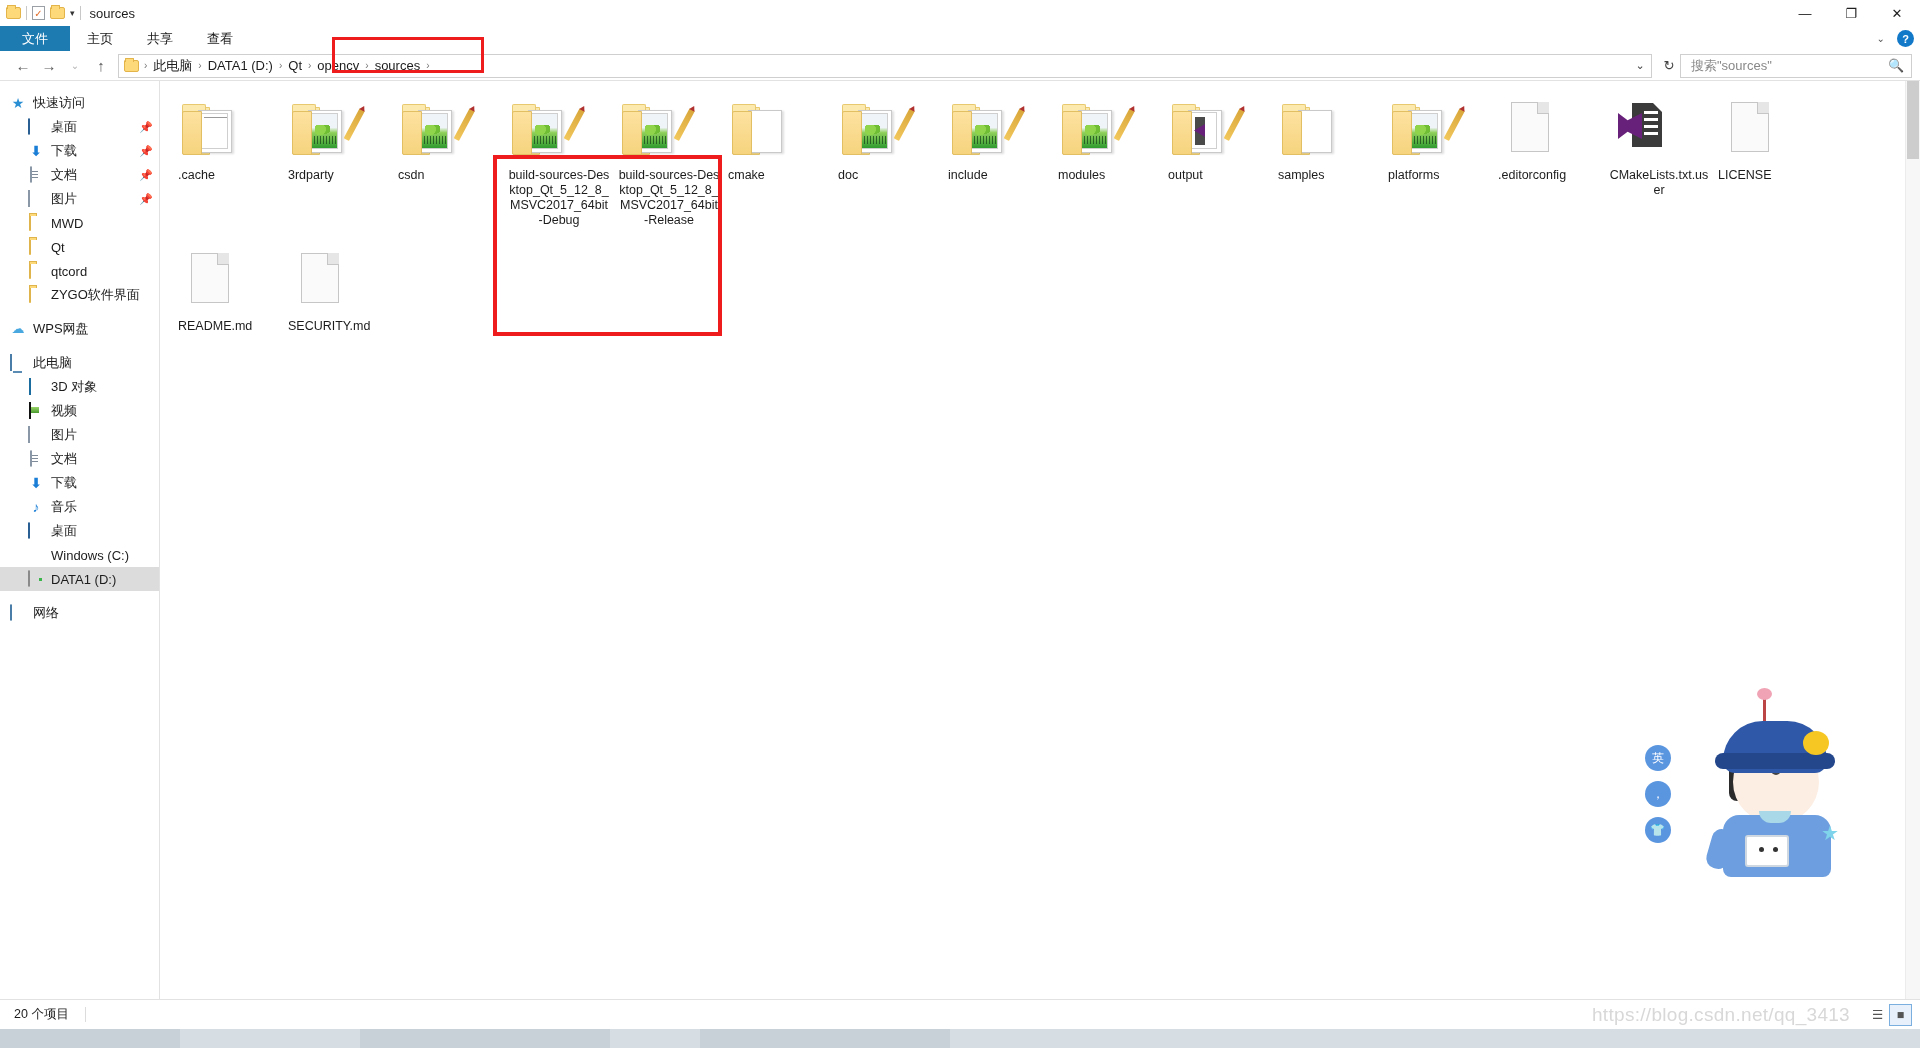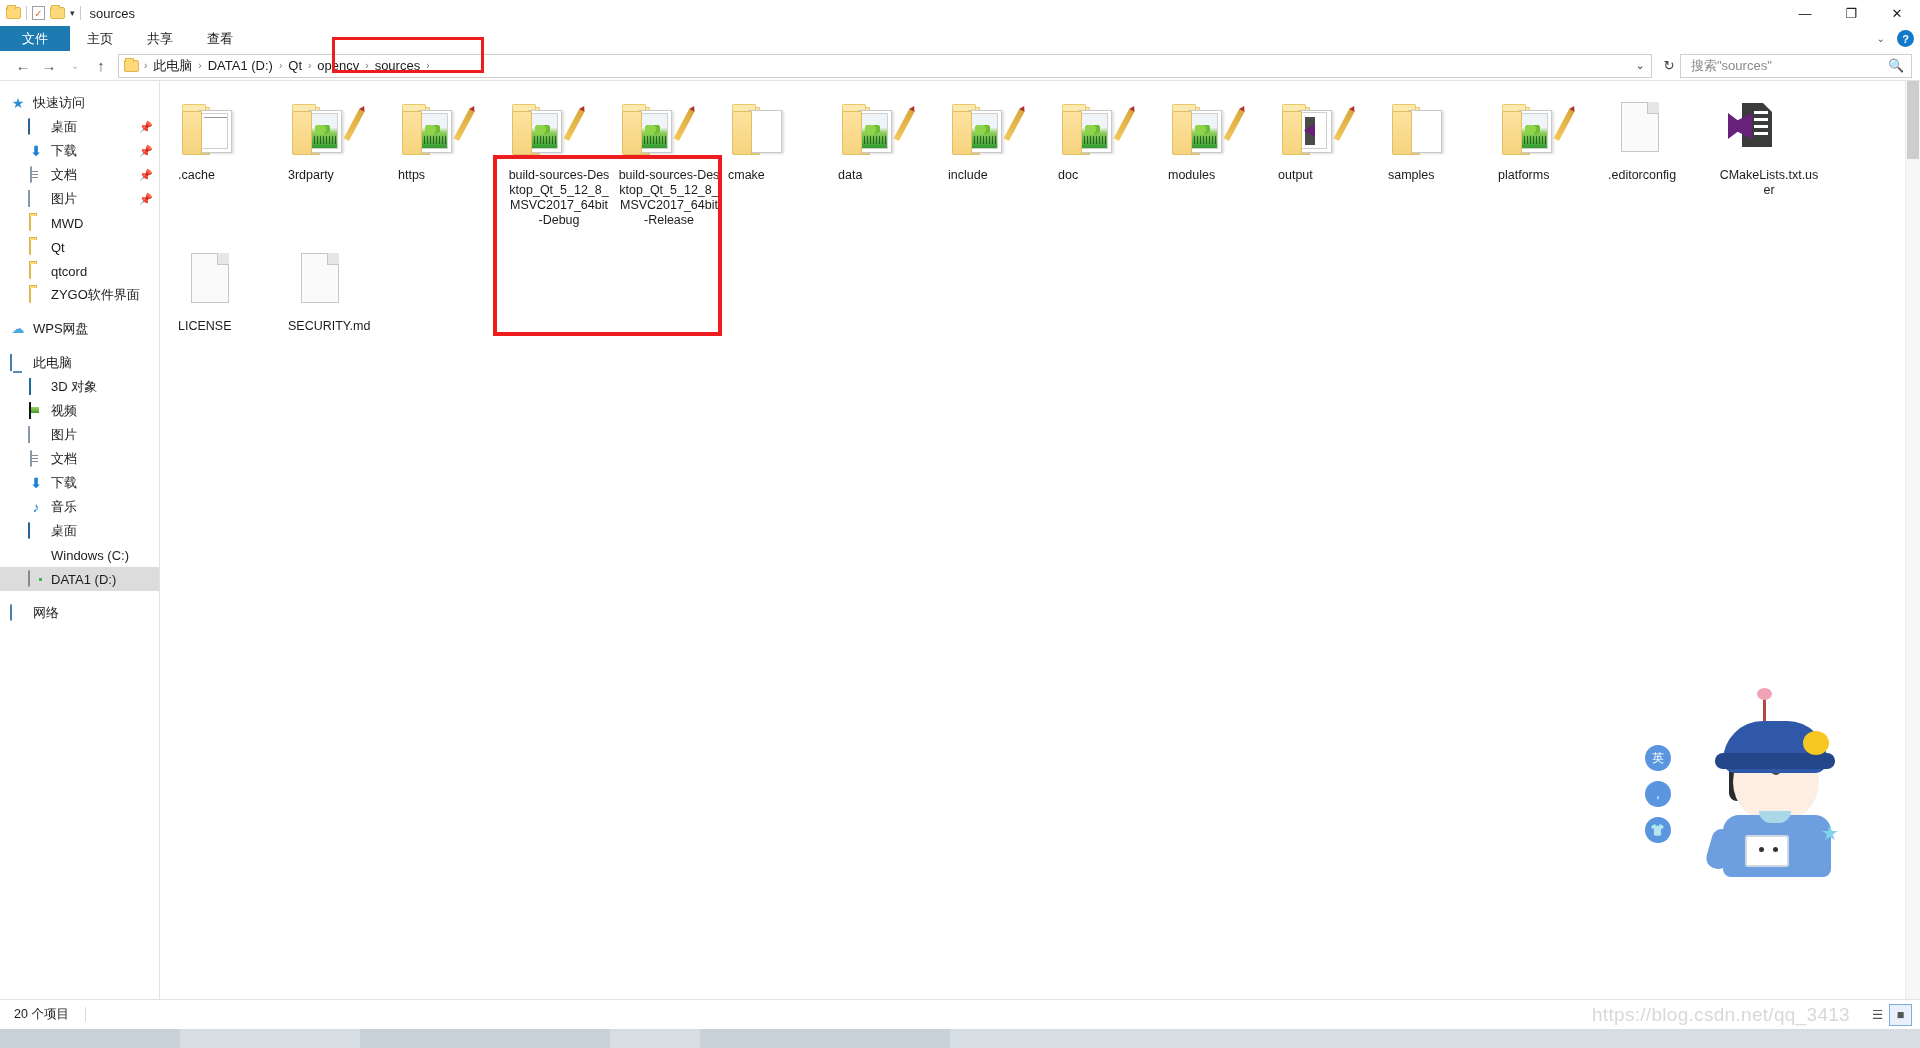--- a/index.html
+++ b/index.html
@@ -549,21 +549,21 @@
               <div class="sheet2"></div>
                 <div class="sheet"></div>
               <div class="npp">
                   <div class="frog"></div>
                   <div class="scrib"></div>
                 </div>
               <div class="pencil"></div>
               <div class="front"></div>
             </div>
           </div>
-          <div class="name">https</div>
+          <div class="name">csdn</div>
         </div>
 
         <div class="item">
           <div class="thumb">
             <div class="folder">
               <div class="back"></div>
                 <div class="back2"></div>
               <div class="sheet2"></div>
                 <div class="sheet"></div>
               <div class="npp">
@@ -601,72 +601,55 @@
               <div class="back"></div>
                 <div class="back2"></div>
               <div class="sheet2"></div>
                 <div class="sheet"></div>
               <div class="front"></div>
             </div>
           </div>
           <div class="name">cmake</div>
         </div>
 
+
         <div class="item">
           <div class="thumb">
             <div class="folder">
               <div class="back"></div>
                 <div class="back2"></div>
               <div class="sheet2"></div>
                 <div class="sheet"></div>
               <div class="npp">
                   <div class="frog"></div>
                   <div class="scrib"></div>
                 </div>
               <div class="pencil"></div>
               <div class="front"></div>
             </div>
           </div>
-          <div class="name">data</div>
+          <div class="name">doc</div>
         </div>
 
         <div class="item">
           <div class="thumb">
             <div class="folder">
               <div class="back"></div>
                 <div class="back2"></div>
               <div class="sheet2"></div>
                 <div class="sheet"></div>
               <div class="npp">
                   <div class="frog"></div>
                   <div class="scrib"></div>
                 </div>
               <div class="pencil"></div>
               <div class="front"></div>
             </div>
           </div>
           <div class="name">include</div>
-        </div>
-
-        <div class="item">
-          <div class="thumb">
-            <div class="folder">
-              <div class="back"></div>
-                <div class="back2"></div>
-              <div class="sheet2"></div>
-                <div class="sheet"></div>
-              <div class="npp">
-                  <div class="frog"></div>
-                  <div class="scrib"></div>
-                </div>
-              <div class="pencil"></div>
-              <div class="front"></div>
-            </div>
-          </div>
-          <div class="name">doc</div>
         </div>
 
         <div class="item">
           <div class="thumb">
             <div class="folder">
               <div class="back"></div>
                 <div class="back2"></div>
               <div class="sheet2"></div>
                 <div class="sheet"></div>
               <div class="npp">
@@ -747,20 +730,26 @@
         </div>
 
 
         <div class="item">
           <div class="thumb">
               <div class="fileico"></div>
             </div>
           <div class="name">LICENSE</div>
         </div>
 
+        <div class="item">
+          <div class="thumb">
+              <div class="fileico"></div>
+            </div>
+          <div class="name">README.md</div>
+        </div>
 
         <div class="item">
           <div class="thumb">
               <div class="fileico"></div>
             </div>
           <div class="name">SECURITY.md</div>
         </div>
 
       </div>
 

